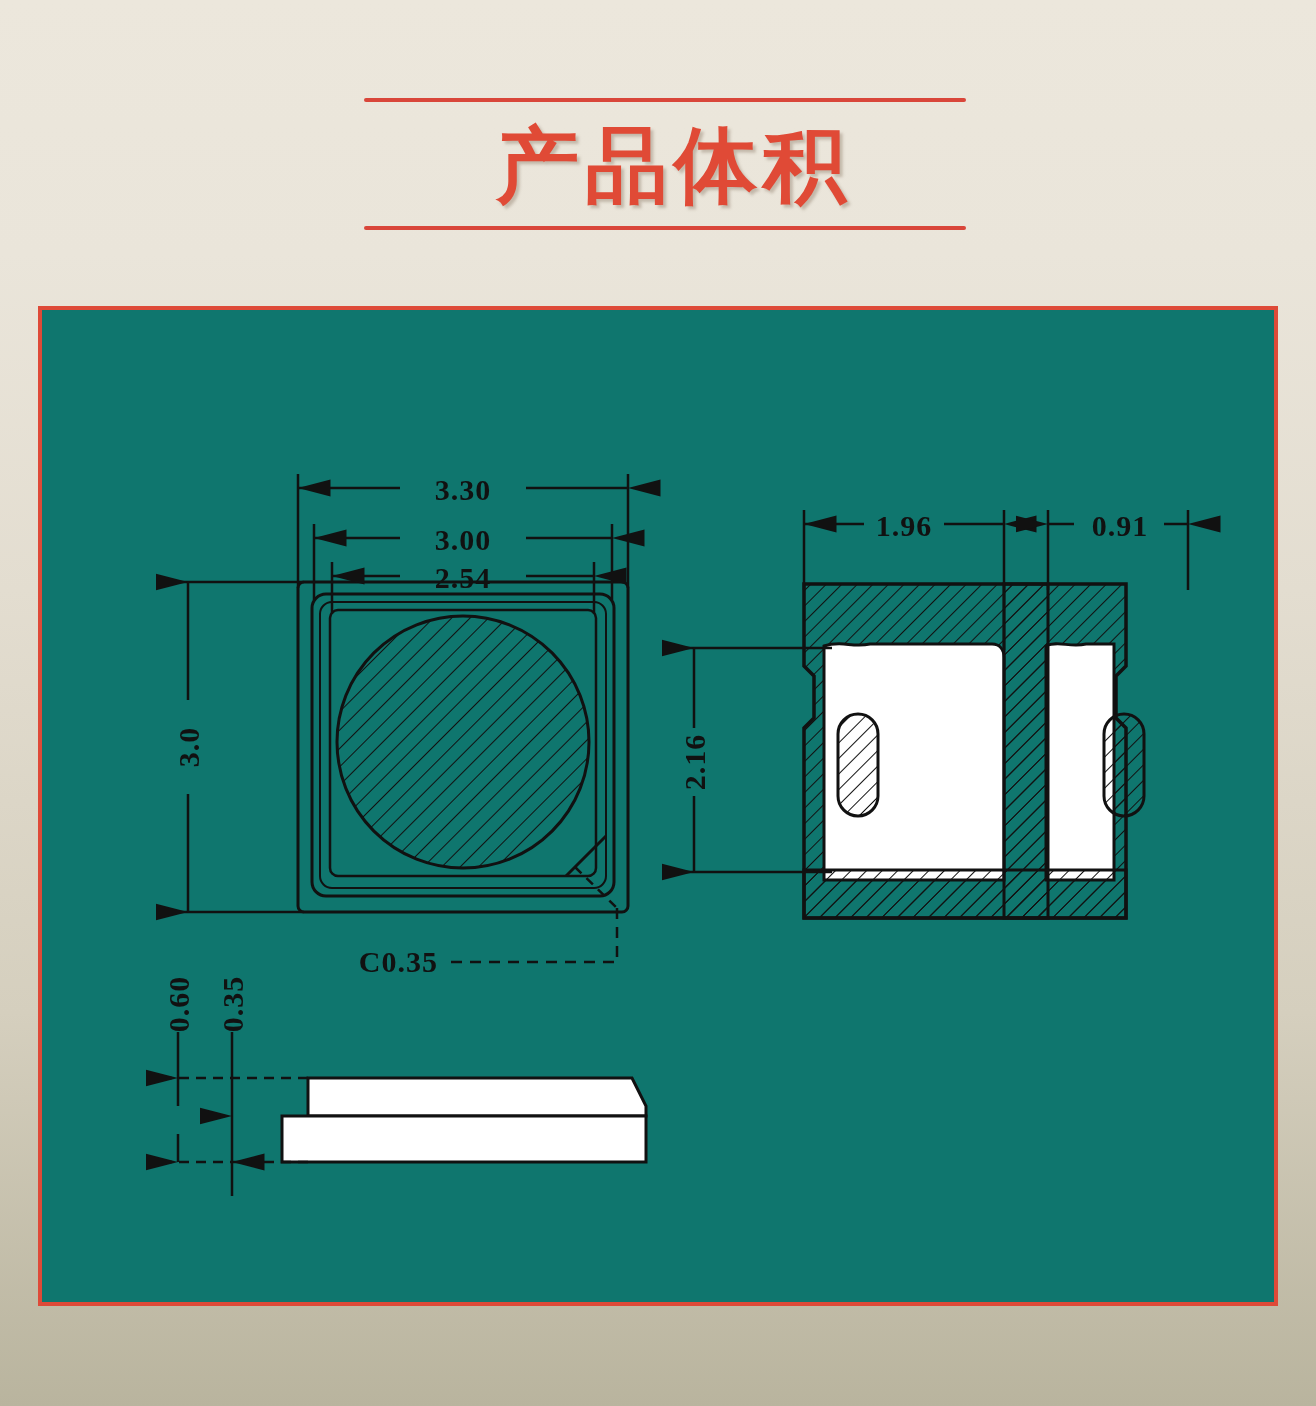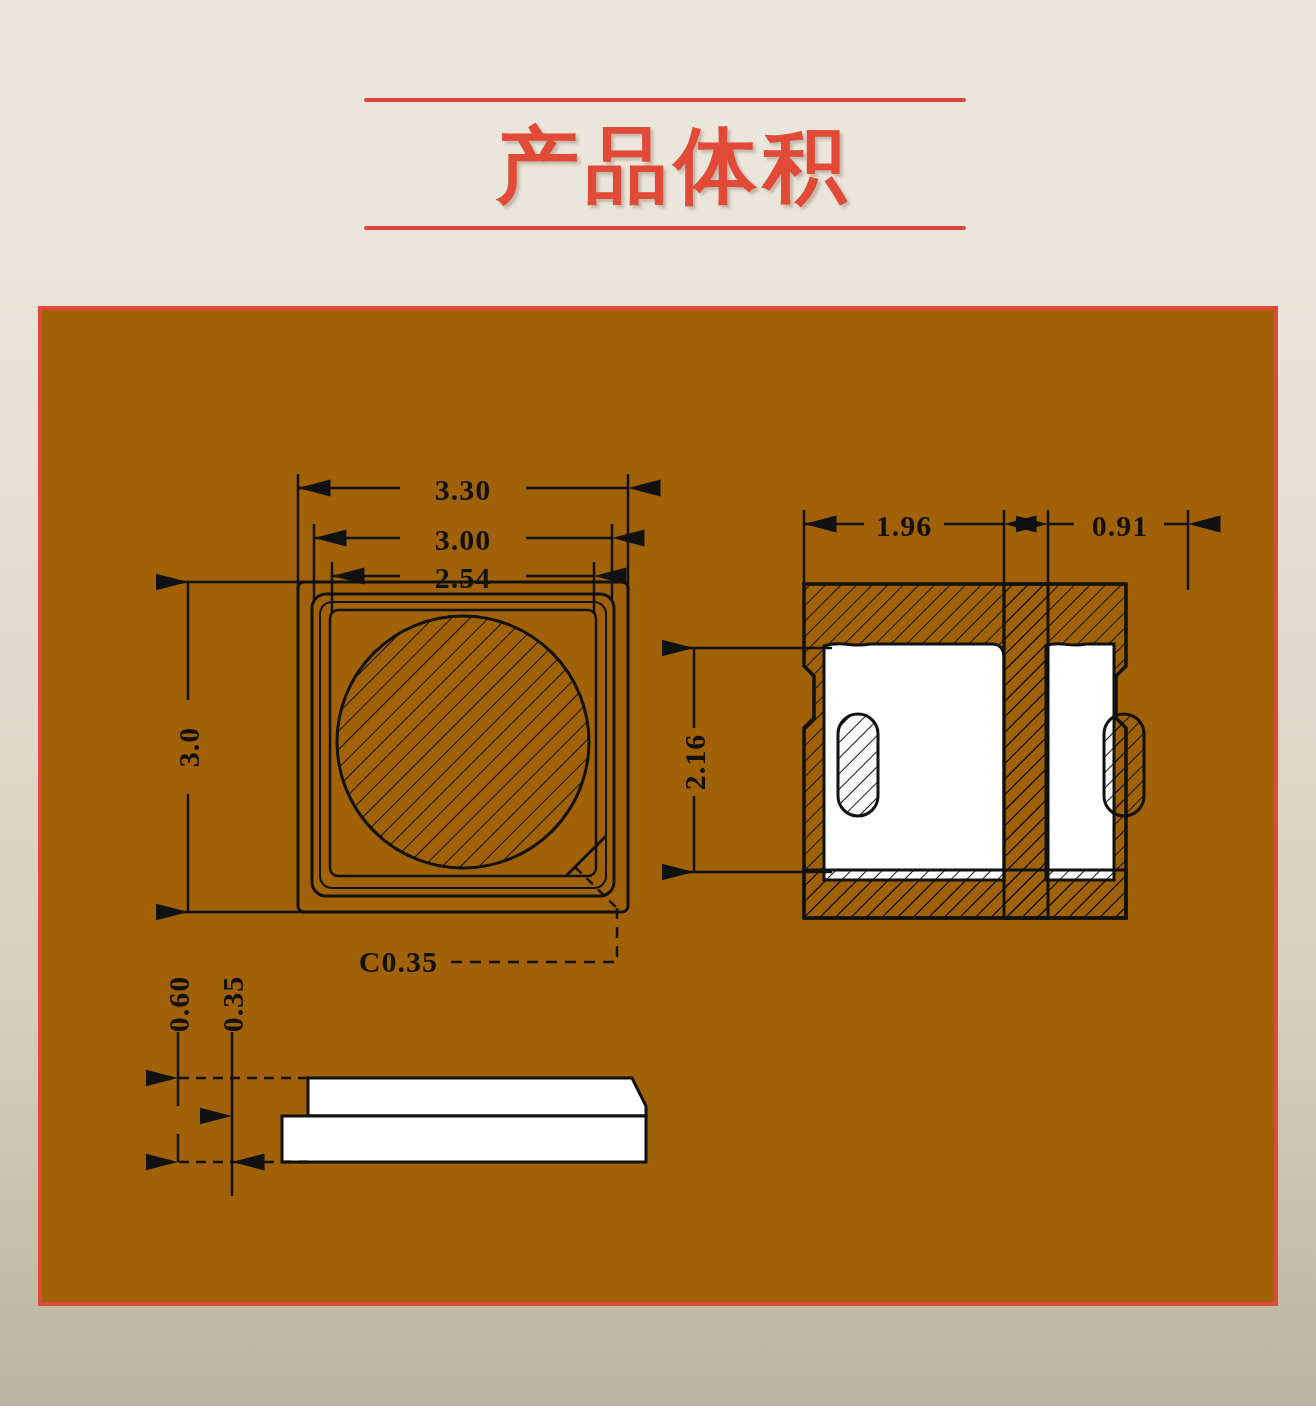--- a/index.html
+++ b/index.html
@@ -17,21 +17,21 @@
   #page-title{
     position:absolute;left:0;top:34px;width:1316px;text-align:center;
     font-size:83px;font-weight:bold;color:#e04a36;letter-spacing:6px;
     font-family:"DejaVu Sans","Liberation Sans",sans-serif;
     text-shadow:3px 3px 3px rgba(120,100,80,.35);
     line-height:108px;
   }
   
   #drawing-panel{
     position:absolute;left:38px;top:306px;width:1240px;height:1000px;
-    background:#a16207;border:4px solid #de4a38;box-sizing:border-box;
+    background:#0f766e;border:4px solid #de4a38;box-sizing:border-box;
   }
   #drawing-svg{position:absolute;left:0;top:0;width:1232px;height:992px;display:block;}
   .dimtext{
     font-family:"Liberation Serif","DejaVu Serif",serif;
     font-weight:bold;font-size:30px;fill:#111;letter-spacing:1px;
   }
 </style>
 </head>
 <body>
 

